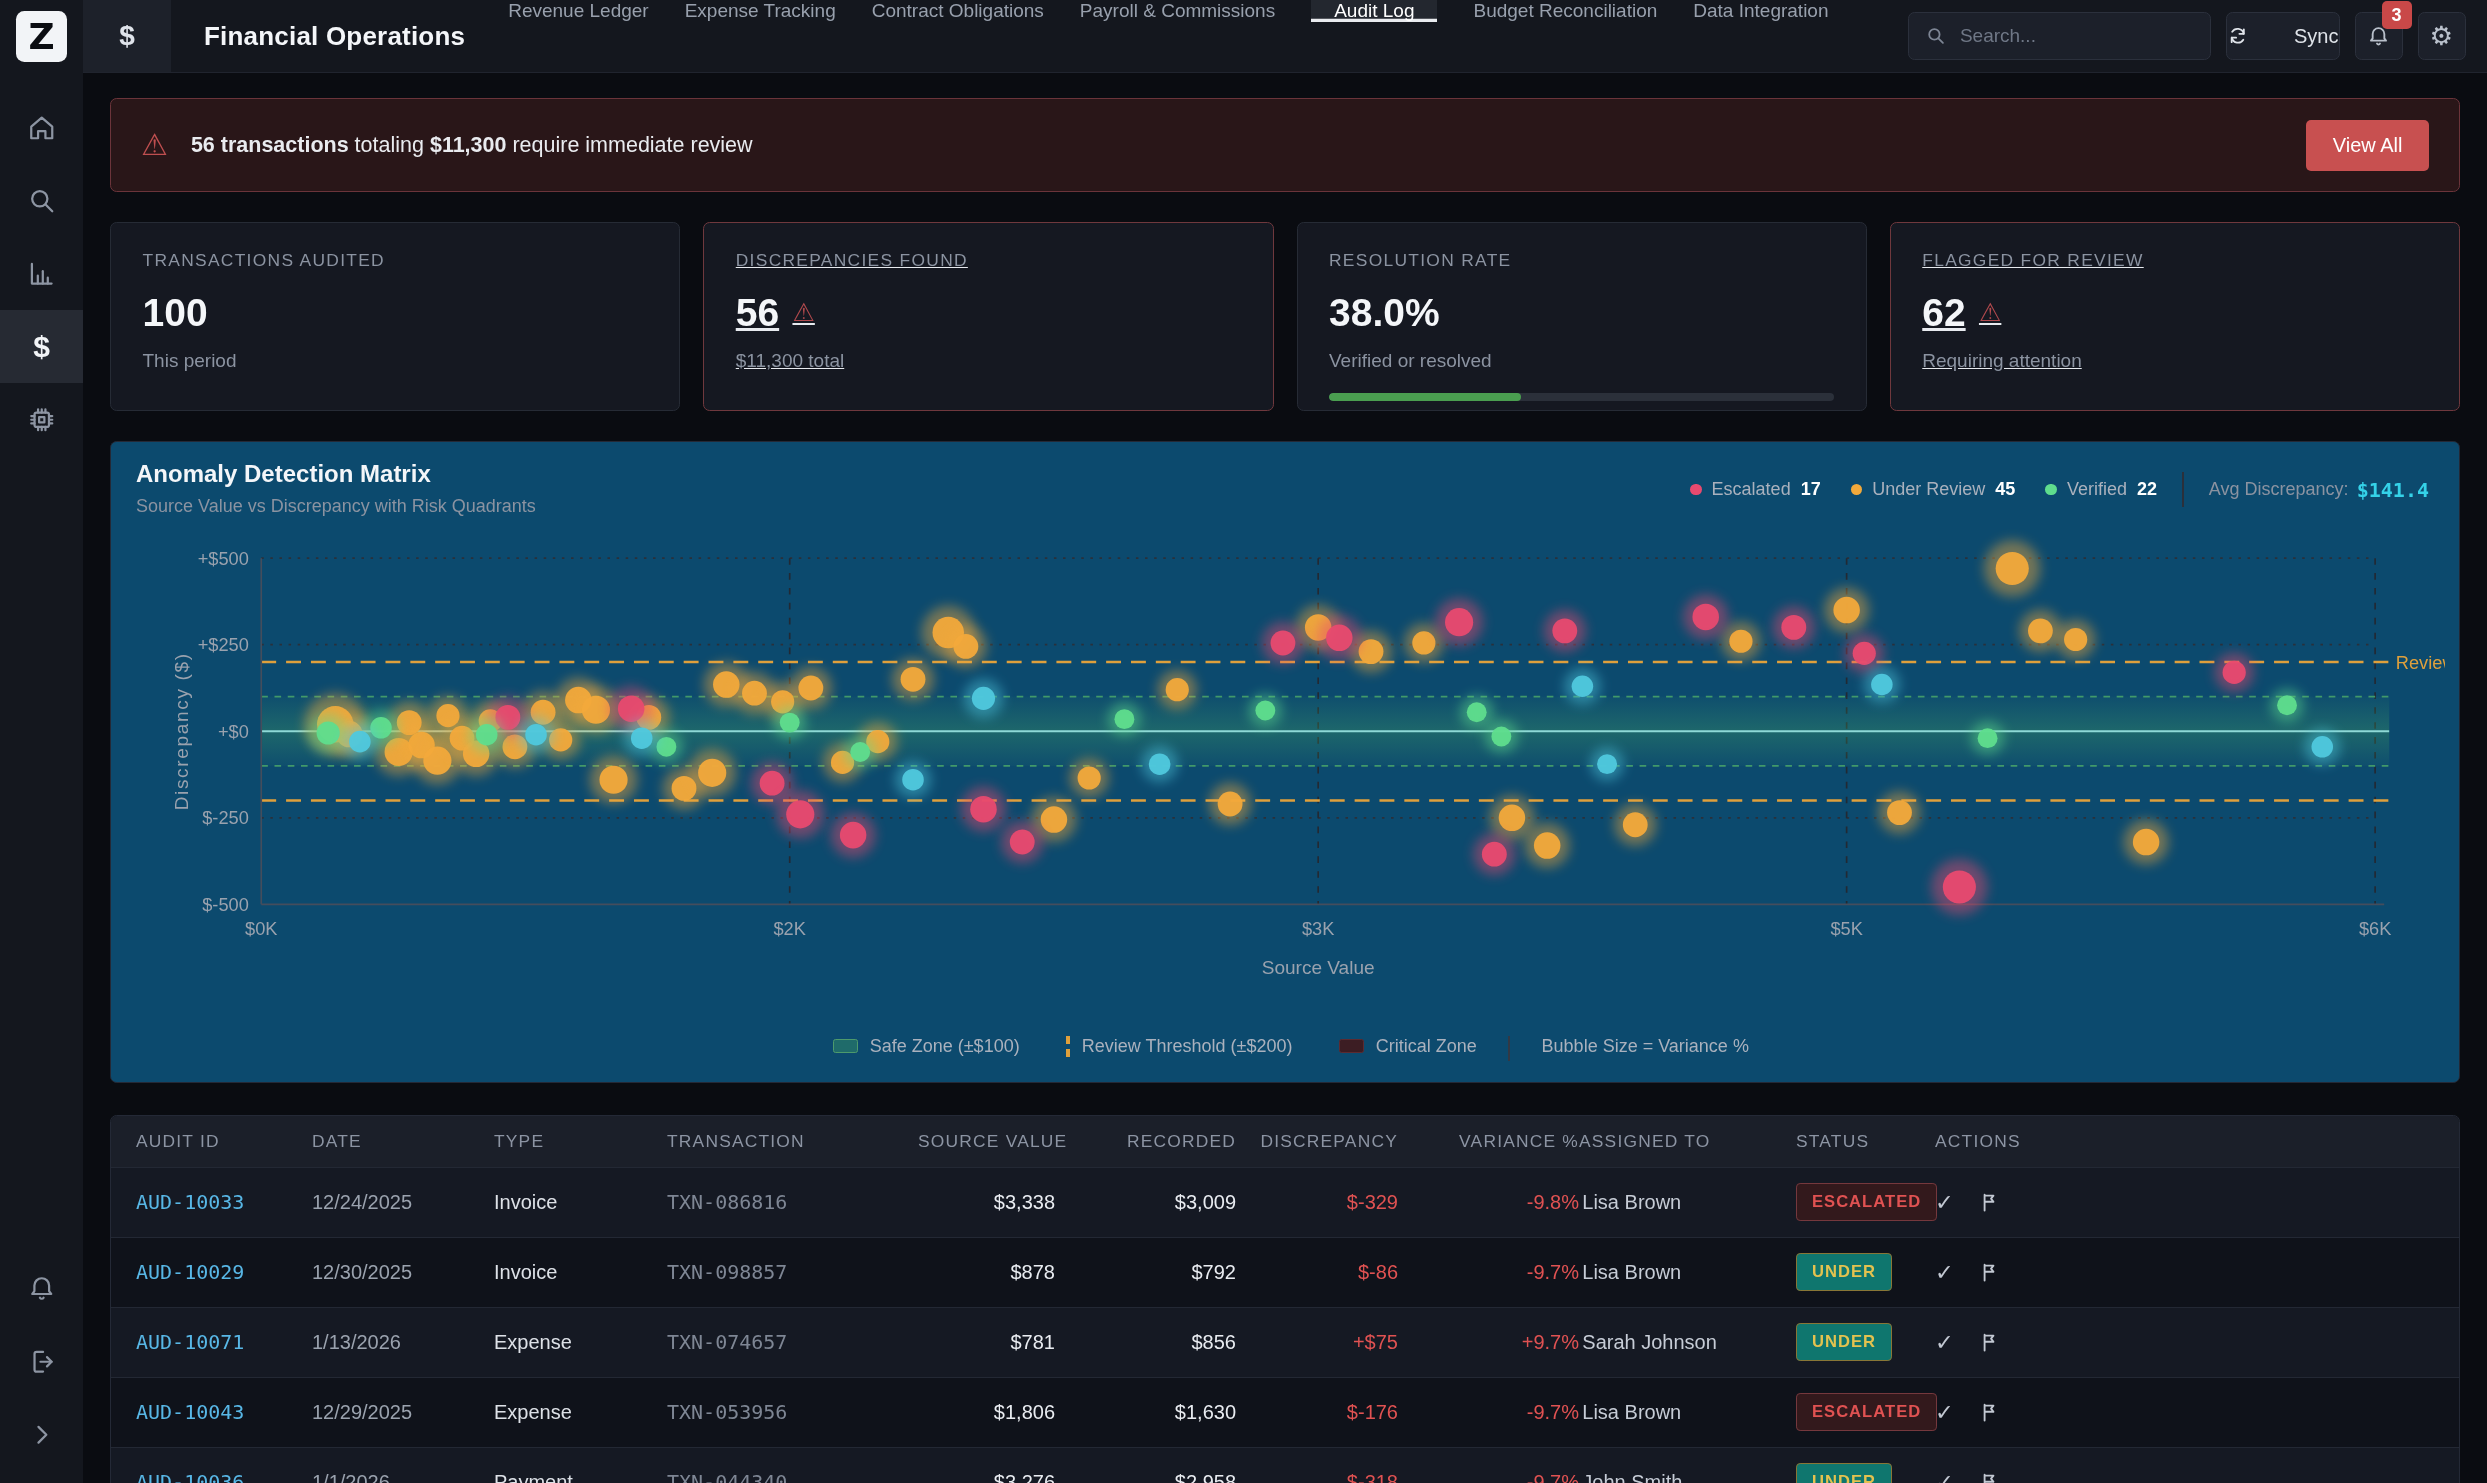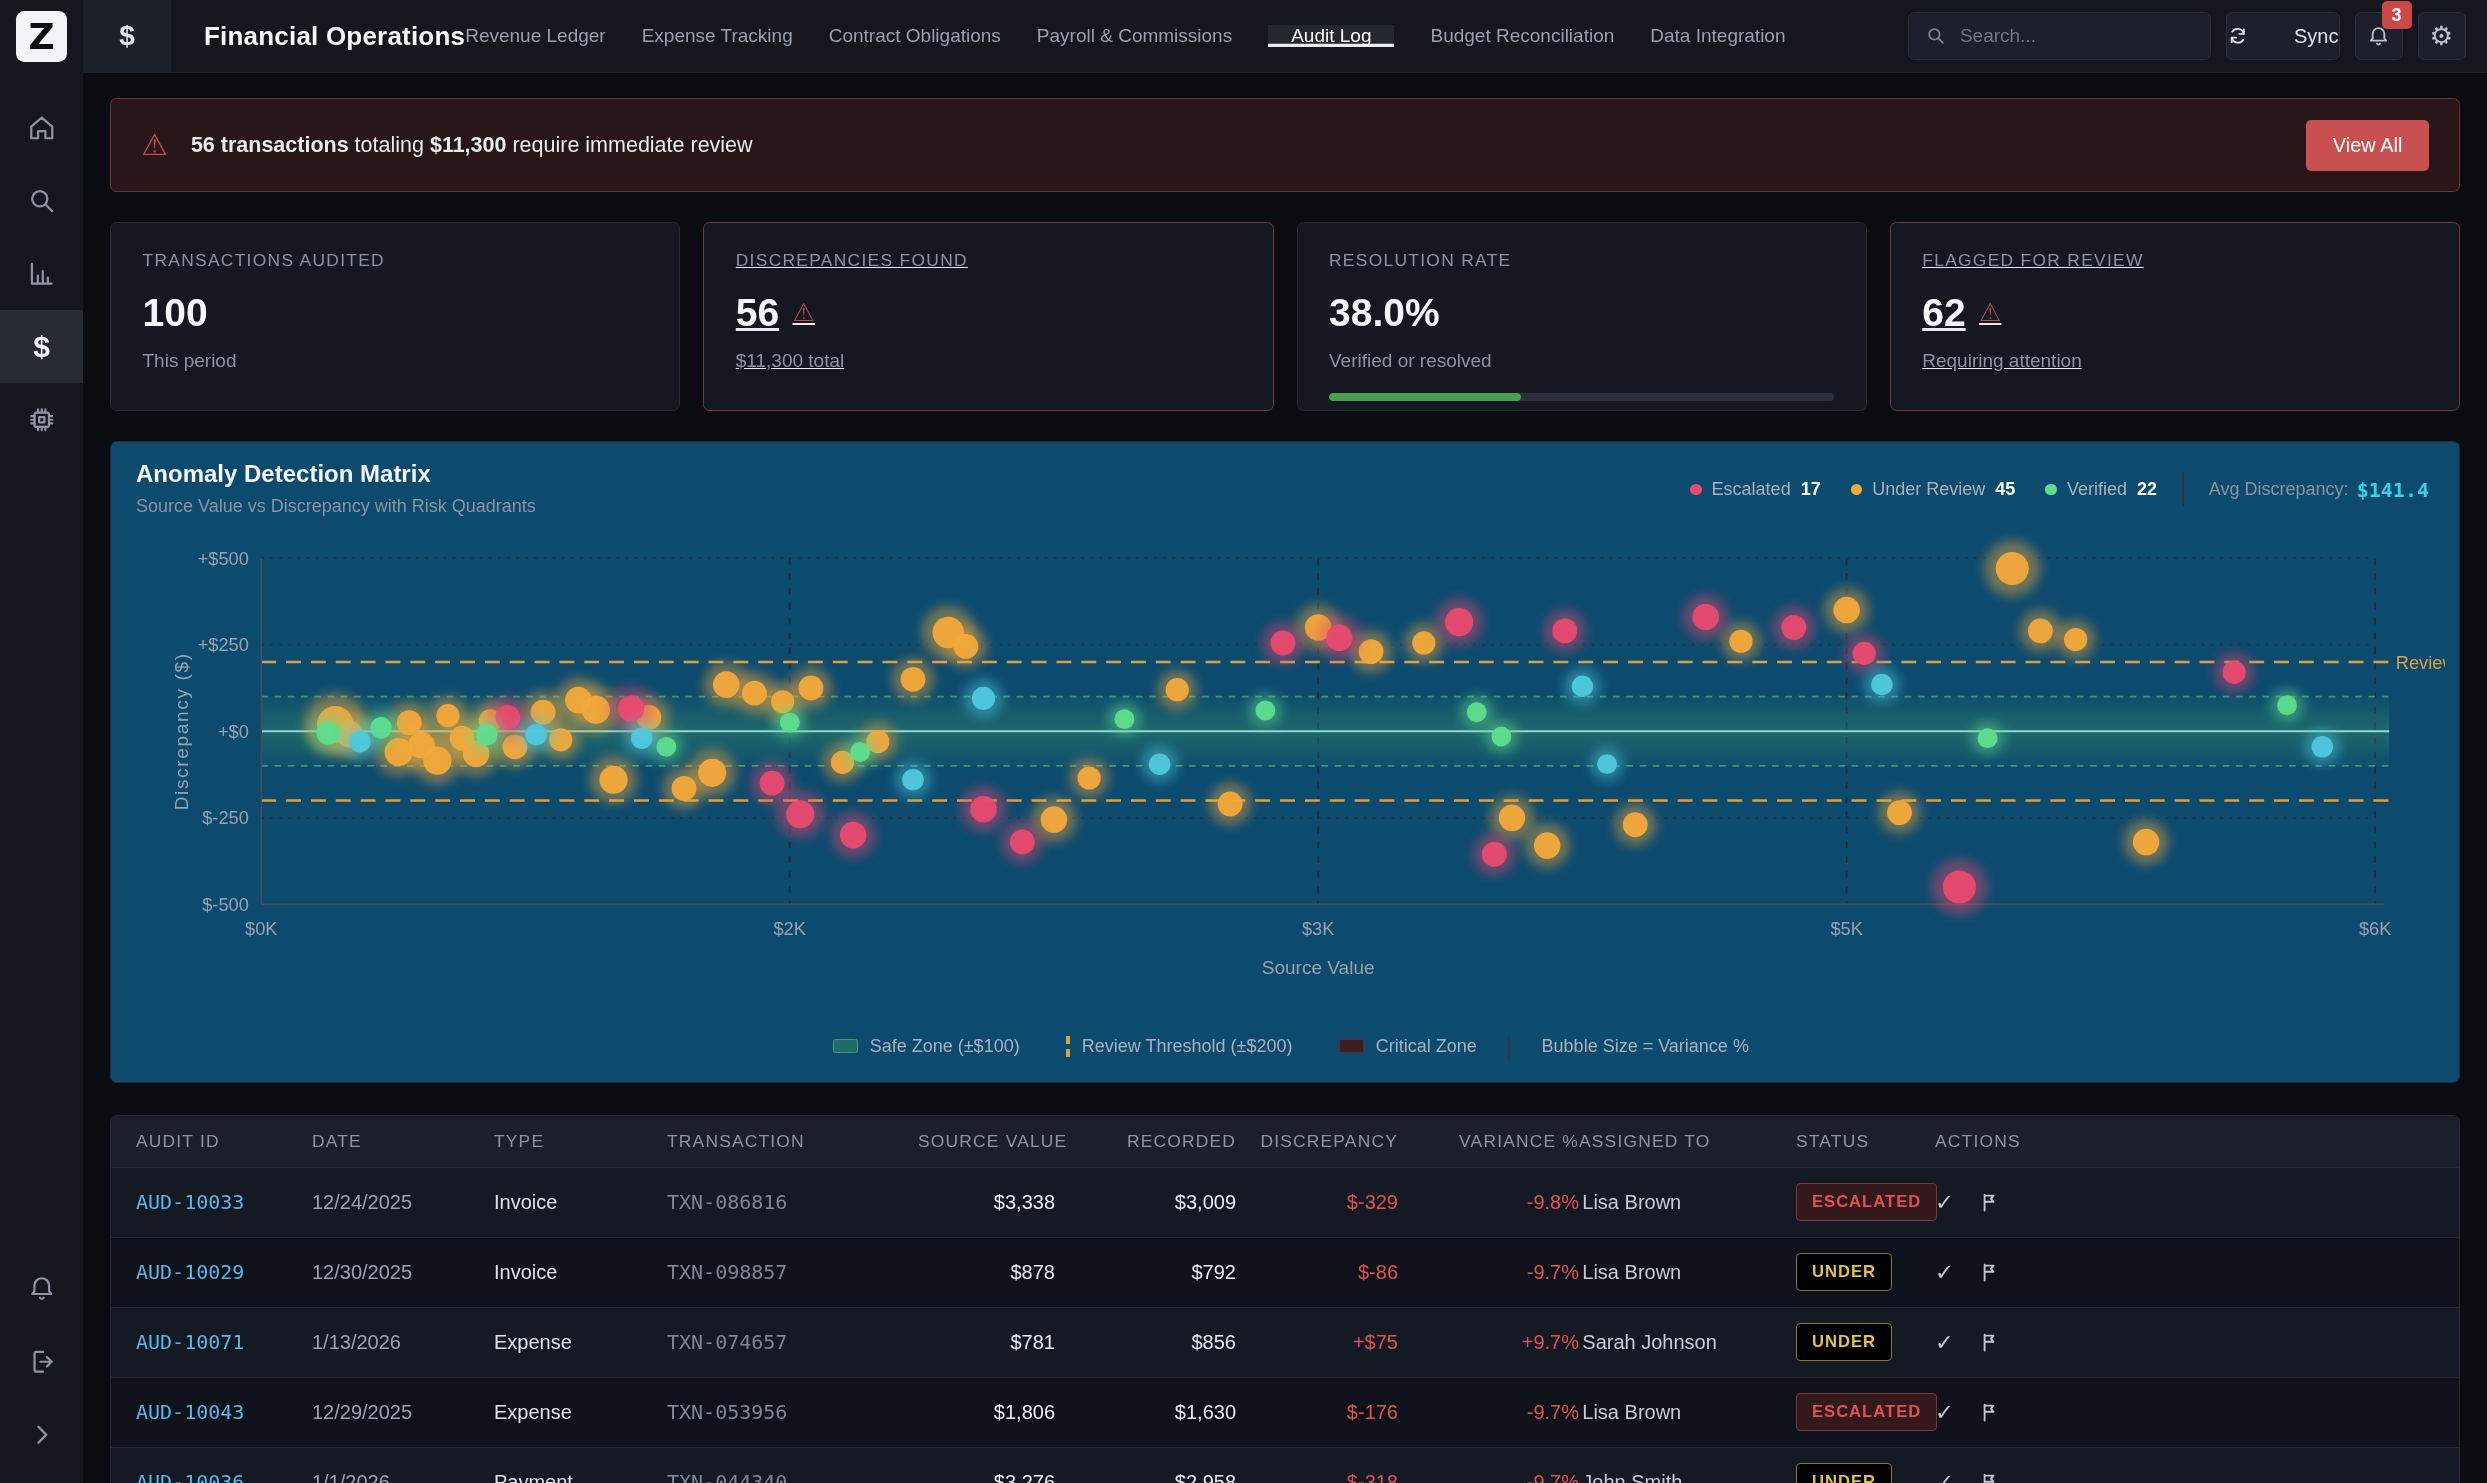--- a/index.html
+++ b/index.html
@@ -20,21 +20,21 @@
   .side-bottom { margin-top:auto; margin-bottom:11.6px; display:flex; flex-direction:column; width:100%; }
 
   
   .main { flex:1; display:flex; flex-direction:column; min-width:0; }
 
   
   .topbar { height:73px; background:#14171e; display:flex; align-items:stretch; border-bottom:0.8px solid #20242e; flex-shrink:0; }
   .app-icon { width:88px; background:#1d212a; display:flex; align-items:center; justify-content:center;
     font-size:28px; font-weight:bold; color:#dfe3ea; }
   .app-title { align-self:center; margin-left:33px; font-size:26px; font-weight:bold; color:#f4f6f9; letter-spacing:0.2px; white-space:nowrap; }
-  .topnav { display:flex; align-items:center; gap:36px; }
+  .topnav { display:flex; align-items:flex-start; margin-left:43px; gap:36px; }
   .nav-item { display:flex; align-items:center; font-size:19px; color:#98a0ad; cursor:pointer; white-space:nowrap; }
   .nav-item.active { background:#23272f; color:#ffffff; padding:0 23px; box-shadow:inset 0 -3.3px 0 #e9ebef; }
   .top-actions { margin-left:auto; align-self:center; display:flex; align-items:center; gap:15px; padding-right:21.5px; }
   .search { width:303px; height:48px; background:#1c202a; border:1.7px solid #2b303c; border-radius:6.6px;
     display:flex; align-items:center; padding:0 16.6px; gap:13.3px; }
   .search svg { width:21.5px; height:21.5px; stroke:#7d8594; stroke-width:2; fill:none; stroke-linecap:round; flex-shrink:0; }
   .search input { flex:1; background:transparent; border:none; outline:none; color:#dfe3e9; font-size:19px; font-family:inherit; }
   .search input::placeholder { color:#6f7786; }
   .btn { height:48px; background:#1c202a; border:1.7px solid #2b303c; border-radius:6.6px; color:#dfe3e9;
     display:flex; align-items:center; justify-content:center; cursor:pointer; font-family:inherit; }
@@ -106,21 +106,21 @@
   .c-audit { font-family:"DejaVu Sans Mono", monospace; font-size:20px; color:#58b7e6; }
   .c-date { font-size:20px; color:#9aa2ae; }
   .c-type { font-size:20px; color:#dde1e7; }
   .c-txn { font-family:"DejaVu Sans Mono", monospace; font-size:20px; color:#7e8694; }
   .c-val { font-size:20px; color:#e9ecf1; }
   .c-red { font-size:20px; color:#e05252; }
   .c-asg { font-size:20px; color:#c6ccd6; padding-left:3.3px; }
   .c-status { padding-left:10px; }
   .badge-status { display:inline-block; padding:8.3px 15px; border-radius:4.1px; font-size:16.6px; font-weight:bold; letter-spacing:1px; white-space:nowrap; }
   .badge-status.escalated { color:#e05252; background:#33191c; border:1.7px solid #75383d; }
-  .badge-status.under { color:#e3c24f; background:#000000; border:1.7px solid #887636; }
+  .badge-status.under { color:#e3c24f; background:#0f766e; border:1.7px solid #887636; }
   .c-actions { display:flex; align-items:center; gap:25px; }
   .act-btn { background:none; border:none; cursor:pointer; color:#c2c8d2; font-size:22.4px; line-height:1;
     font-family:"DejaVu Sans", sans-serif; padding:0; display:flex; align-items:center; }
   .act-btn svg { width:22.4px; height:22.4px; stroke:#c2c8d2; stroke-width:2; fill:none; stroke-linecap:round; stroke-linejoin:round; }
 </style>
 </head>
 <body>
 
 <div class="app">
 

